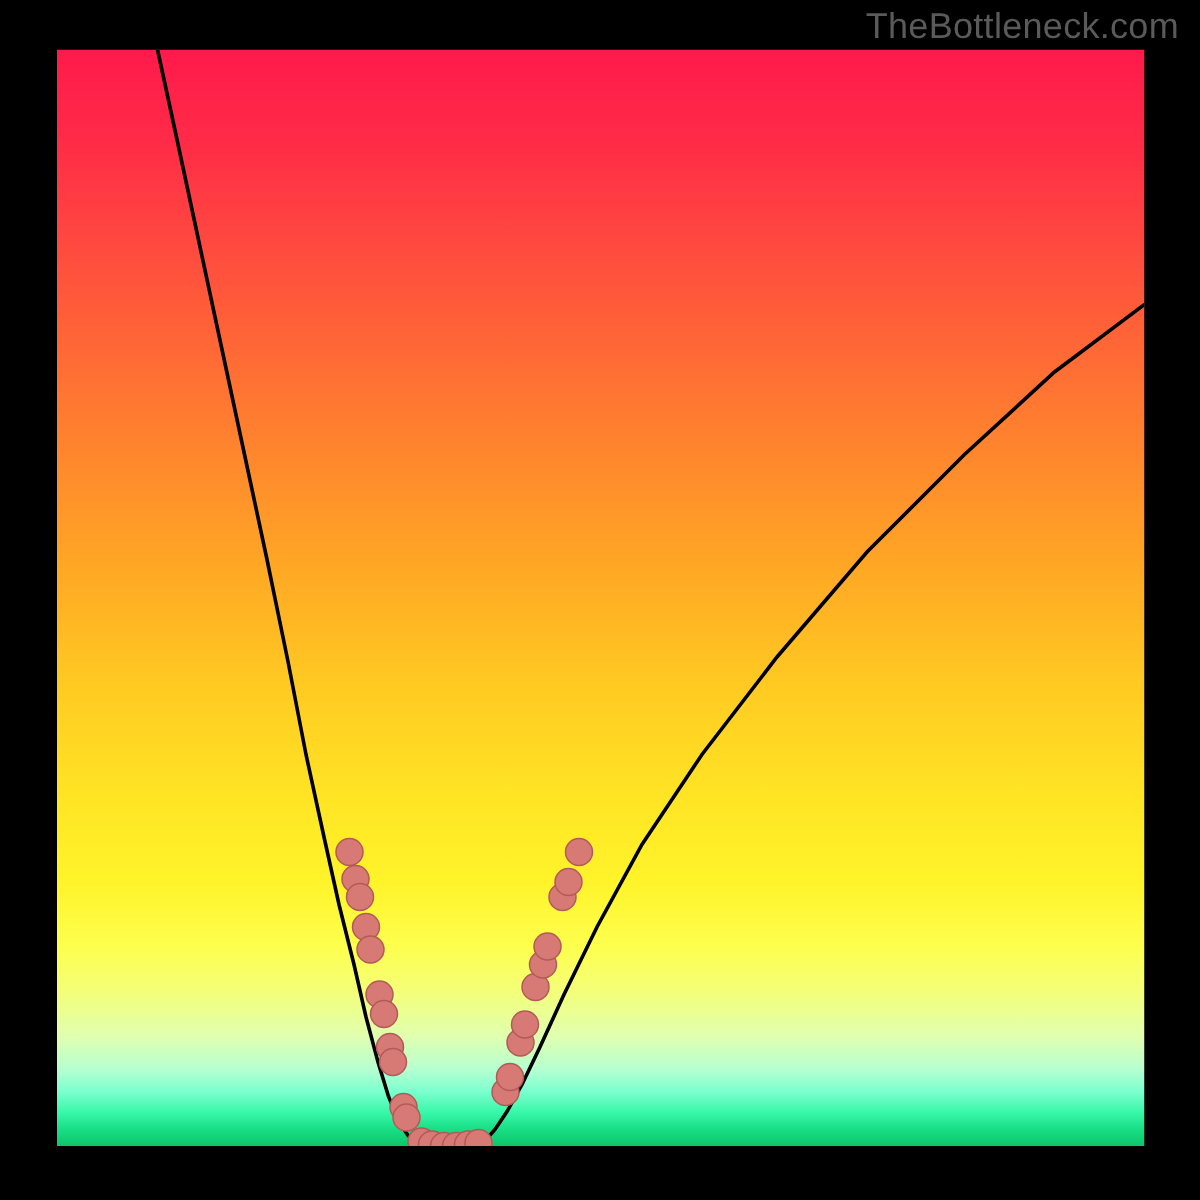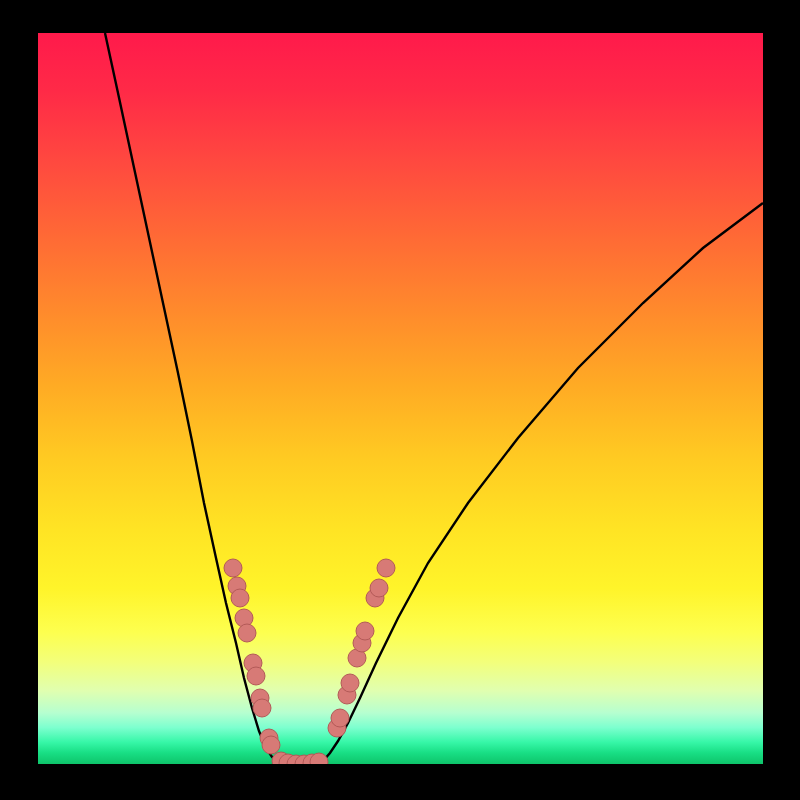--- a/index.html
+++ b/index.html
@@ -60,20 +60,21 @@
     color: #5a5a5a;
     font-size: 24px;
     letter-spacing: 0.2px;
   }
 </style>
 </head>
 <body>
 
 <div class="stage">
 
+  <div class="watermark">TheBottleneck.com</div>
 
   <div class="plot-area">
     <div class="gradient"></div>
 
     <svg class="curve-layer" width="725" height="731" viewBox="0 0 725 731">
       <path fill="none" stroke="#000" stroke-width="2.4" d="M67.0 0.0 L80.0 60.0 L95.0 130.0 L110.0 200.0 L125.0 270.0 L140.0 340.0 L154.0 408.0 L166.0 470.0 L178.0 525.0 L188.0 570.0 L198.0 610.0 L206.0 645.0 L214.0 675.0 L221.0 698.0 L228.0 715.0 L234.0 724.0 L239.0 728.0 L239.0 728.0 L247.0 730.0 L255.0 731.0 L263.0 731.0 L271.0 731.0 L279.0 730.0 L285.0 728.0 L285.0 728.0 L292.0 720.0 L300.0 708.0 L310.0 690.0 L322.0 665.0 L338.0 630.0 L360.0 585.0 L390.0 530.0 L430.0 470.0 L480.0 405.0 L540.0 335.0 L605.0 270.0 L665.0 215.0 L725.0 170.0"></path>
     </svg>
 
     <svg class="dots-layer" width="725" height="731" viewBox="0 0 725 731">
       <g>

